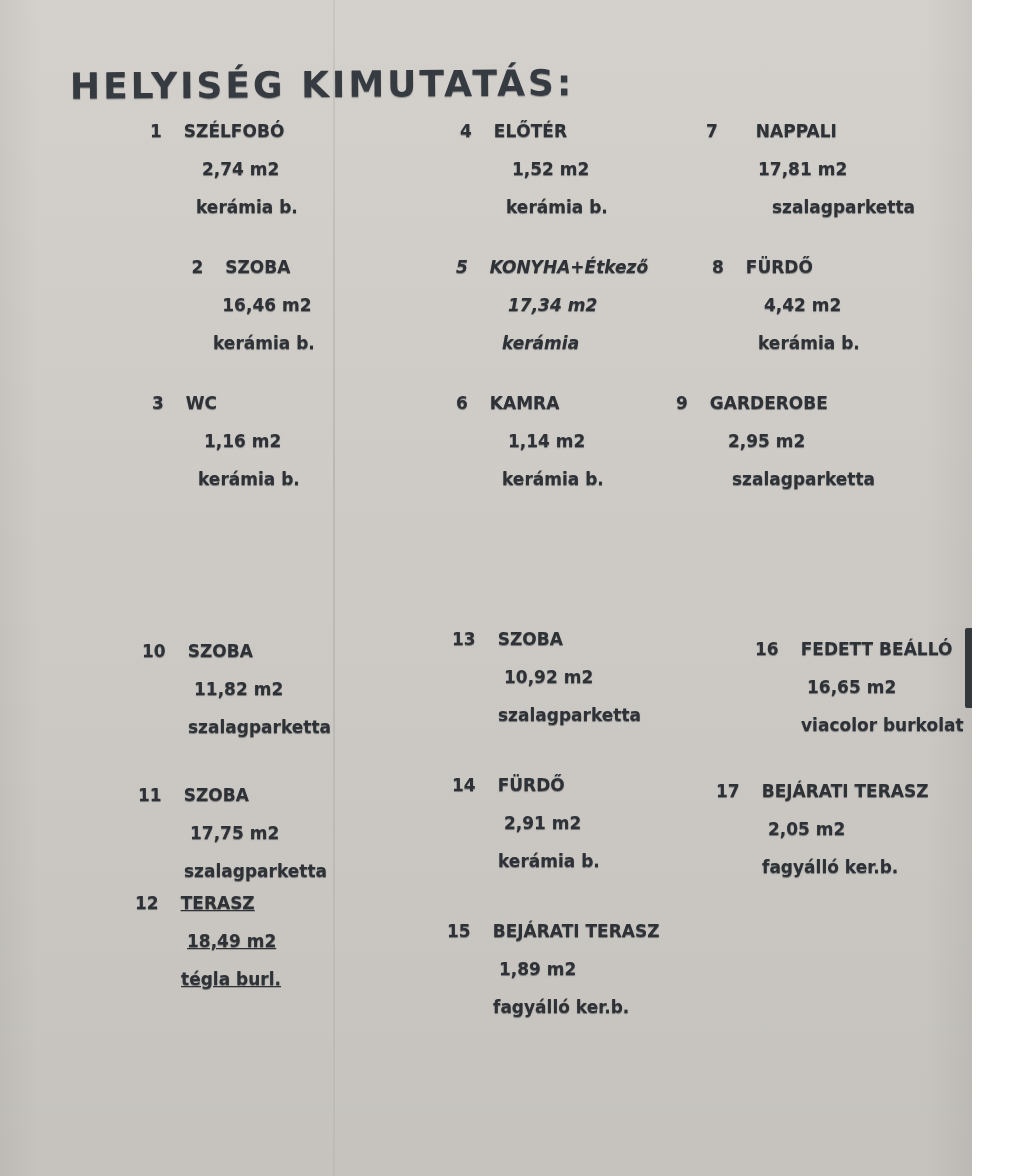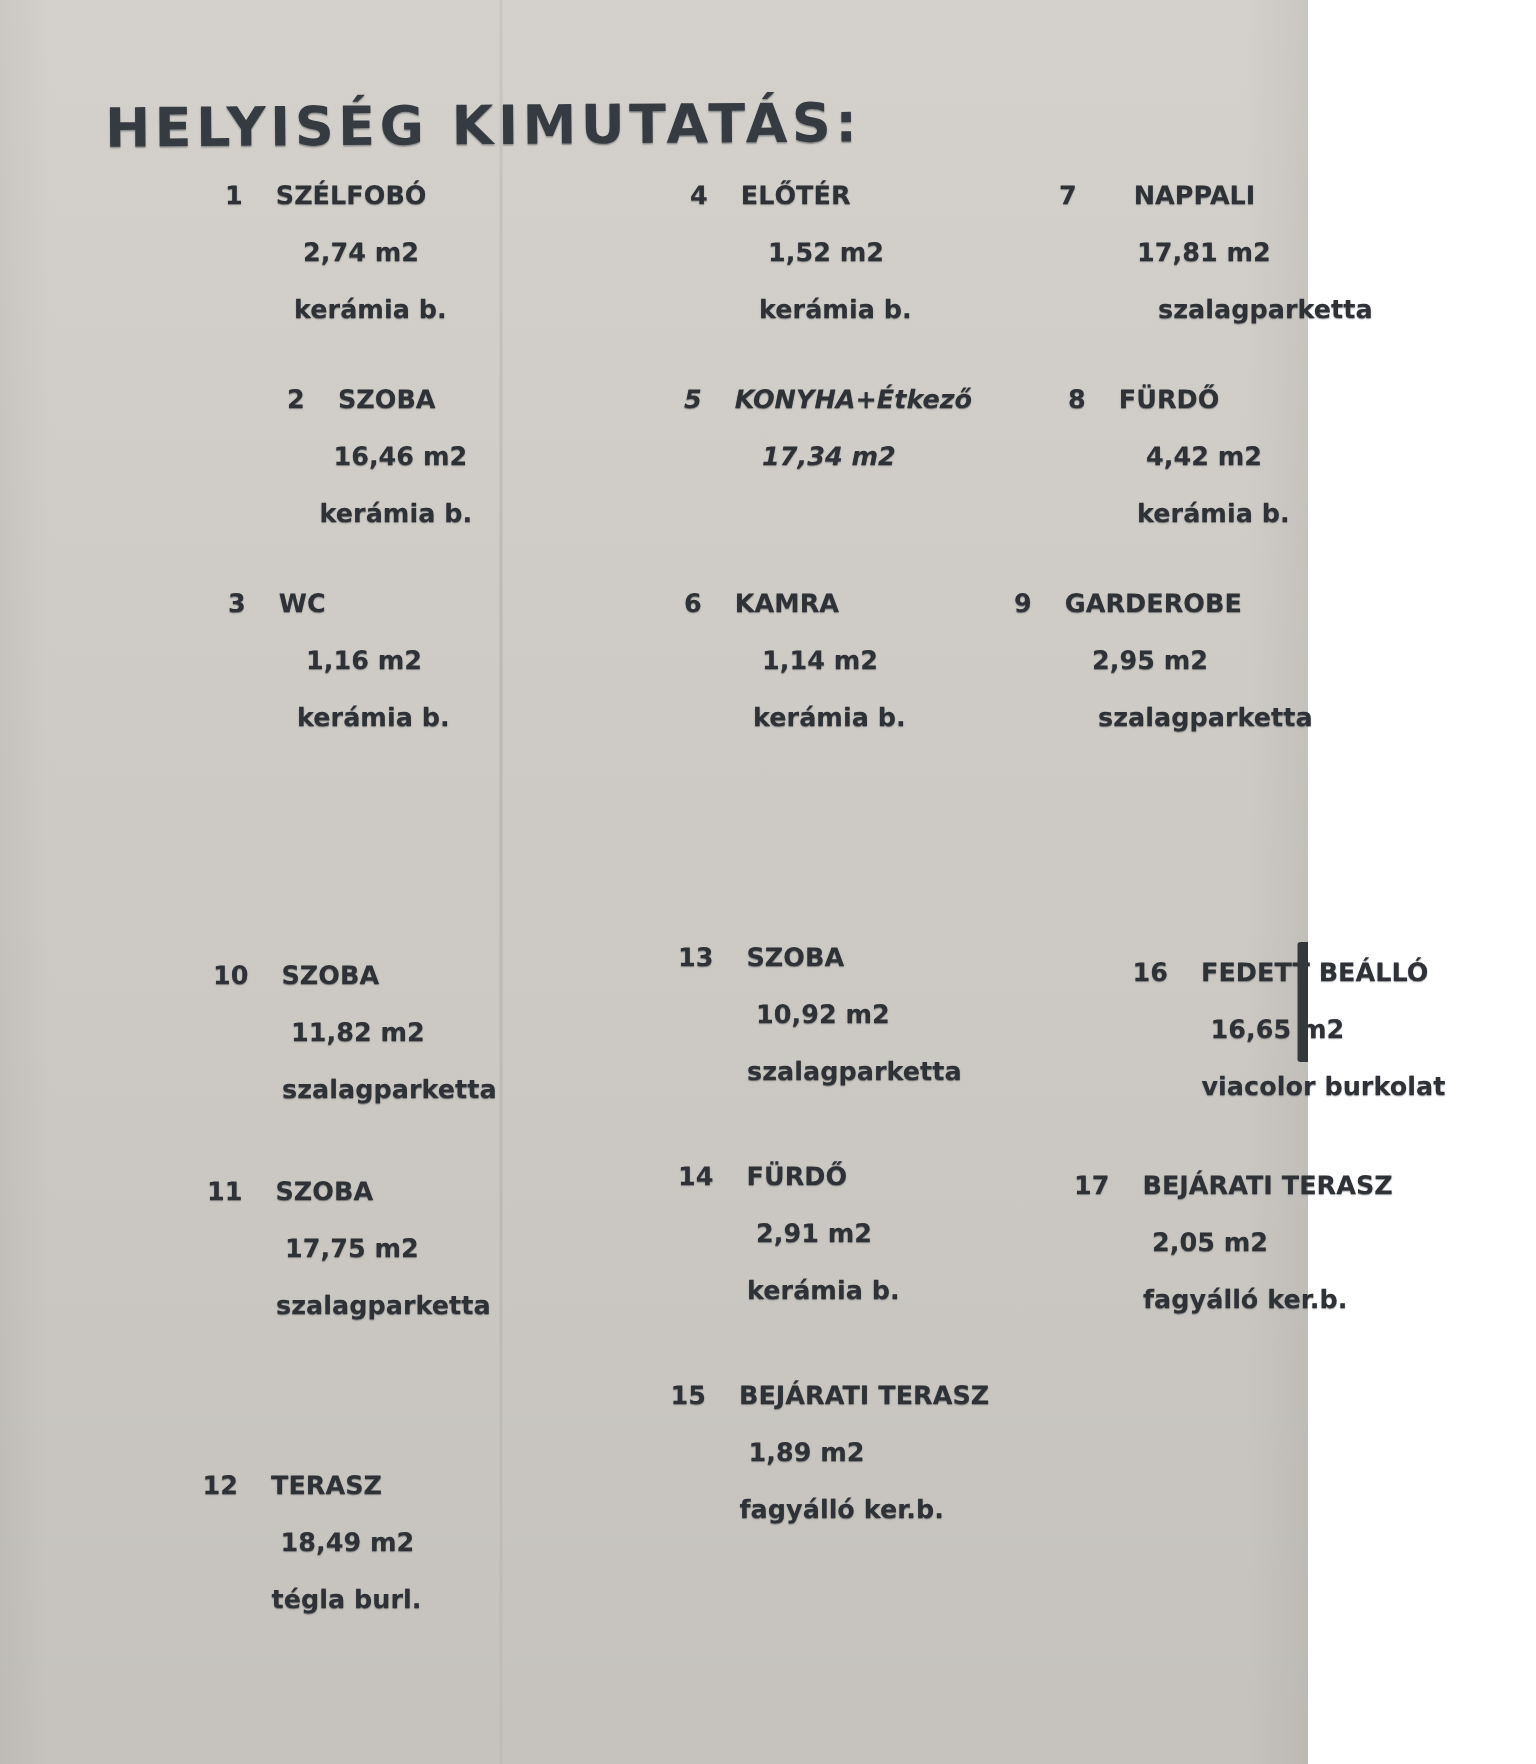--- a/index.html
+++ b/index.html
@@ -4,21 +4,21 @@
 <style>
   html, body {
     margin: 0;
     padding: 0;
     width: 1024px;
     height: 1176px;
     overflow: hidden;
   }
   .paper {
     position: relative;
-    width: 872px;
+    width: 972px;
     height: 1176px;
     background:
       linear-gradient(to right, rgba(0,0,0,0.045), rgba(0,0,0,0) 4%, rgba(0,0,0,0) 95%, rgba(0,0,0,0.05)),
       linear-gradient(to bottom, rgba(255,255,255,0.06), rgba(0,0,0,0.02) 50%, rgba(0,0,0,0.055)),
       #d1cec9;
     font-family: "DejaVu Sans", sans-serif;
   }
   .crease {
     position: absolute;
     top: 0;
@@ -97,20 +97,21 @@
 
   <div class="entry" style="left:460px; top:112px;">
     <div><span class="num">4</span><span>ELŐTÉR</span></div>
     <div class="line-area">1,52 m2</div>
     <div class="line-floor">kerámia b.</div>
   </div>
 
   <div class="entry" style="left:456px; top:248px;font-style:italic;">
     <div><span class="num">5</span><span>KONYHA+Étkező</span></div>
     <div class="line-area">17,34 m2</div>
+    <div class="line-floor">kerámia</div>
   </div>
 
   <div class="entry" style="left:456px; top:384px;">
     <div><span class="num">6</span><span>KAMRA</span></div>
     <div class="line-area">1,14 m2</div>
     <div class="line-floor">kerámia b.</div>
   </div>
 
   <div class="entry" style="left:706px; top:112px;">
     <div><span class="num" style="margin-right:38px;">7</span><span>NAPPALI</span></div>
@@ -135,21 +136,21 @@
     <div class="line-area">11,82 m2</div>
     <div class="line-floor">szalagparketta</div>
   </div>
 
   <div class="entry" style="left:138px; top:776px;">
     <div><span class="num">11</span><span>SZOBA</span></div>
     <div class="line-area">17,75 m2</div>
     <div class="line-floor">szalagparketta</div>
   </div>
 
-  <div class="entry" style="left:135px; top:972px;">
+  <div class="entry" style="left:135px; top:884px;text-decoration:underline;">
     <div><span class="num">12</span><span>TERASZ</span></div>
     <div class="line-area">18,49 m2</div>
     <div class="line-floor">tégla burl.</div>
   </div>
 
   <div class="entry" style="left:452px; top:620px;">
     <div><span class="num">13</span><span>SZOBA</span></div>
     <div class="line-area">10,92 m2</div>
     <div class="line-floor">szalagparketta</div>
   </div>

